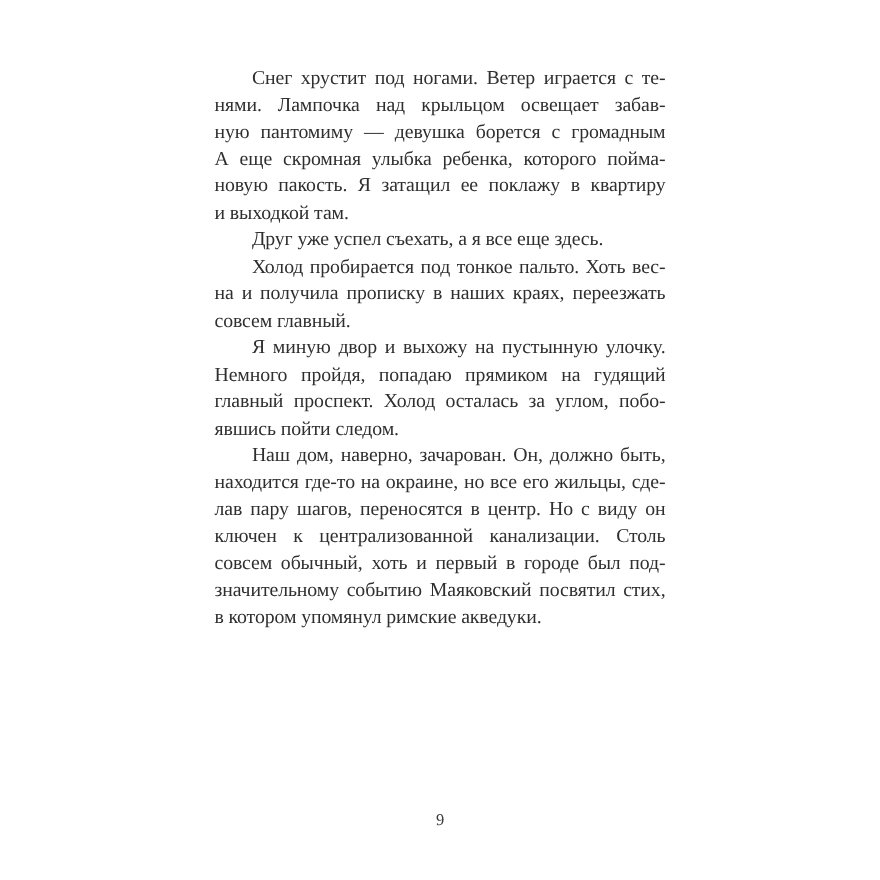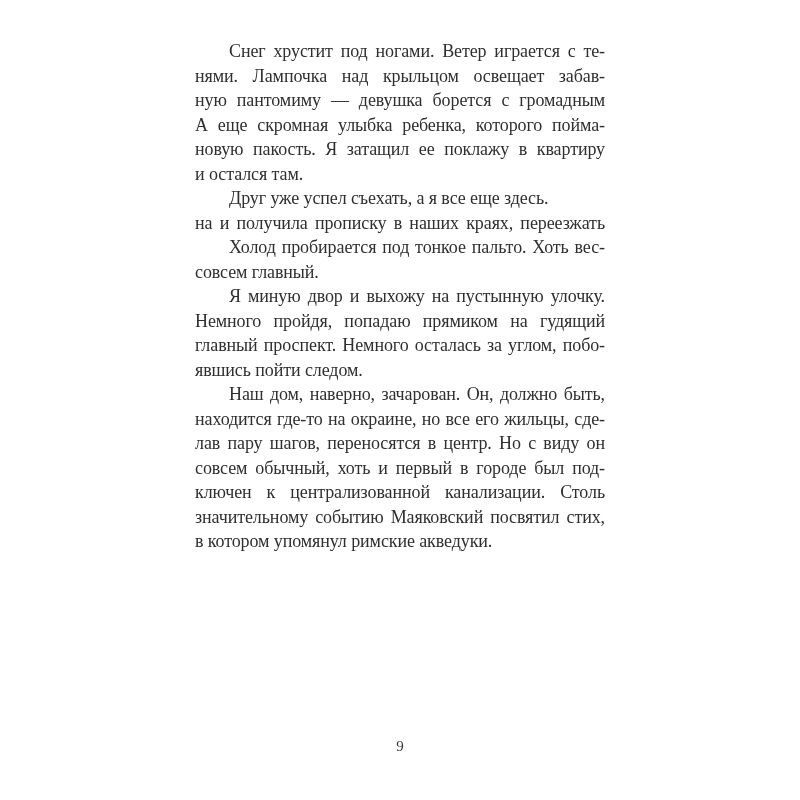--- a/index.html
+++ b/index.html
@@ -12,21 +12,21 @@
     width: 800px;
     height: 800px;
     background: #ffffff;
     font-family: "Liberation Serif", "DejaVu Serif", serif;
     color: #2f2f2f;
     overflow: hidden;
   }
   .text-block {
     position: absolute;
     left: 195px;
-    top: 39px;
+    top: 58px;
     width: 410px;
   }
   .para {
     margin: 0;
     padding: 0;
   }
   .line {
     font-size: 18px;
     line-height: 24.5px;
     letter-spacing: -0.1px;
@@ -55,46 +55,46 @@
 
 <div class="page">
   <div class="text-block">
 
     <div class="para">
       <div class="line pfirst">Снег хрустит под ногами. Ветер играется с те-</div>
       <div class="line">нями. Лампочка над крыльцом освещает забав-</div>
       <div class="line">ную пантомиму — девушка борется с громадным</div>
       <div class="line">А еще скромная улыбка ребенка, которого пойма-</div>
       <div class="line">новую пакость. Я затащил ее поклажу в квартиру</div>
-      <div class="line plast">и остался там.</div>
+      <div class="line plast">и выходкой там.</div>
     </div>
 
     <div class="para">
       <div class="line pfirst plast">Друг уже успел съехать, а я все еще здесь.</div>
     </div>
 
     <div class="para">
+      <div class="line pfirst">Холод пробирается под тонкое пальто. Хоть вес-</div>
       <div class="line">на и получила прописку в наших краях, переезжать</div>
-      <div class="line pfirst">Холод пробирается под тонкое пальто. Хоть вес-</div>
       <div class="line plast">совсем главный.</div>
     </div>
 
     <div class="para">
       <div class="line pfirst">Я миную двор и выхожу на пустынную улочку.</div>
       <div class="line">Немного пройдя, попадаю прямиком на гудящий</div>
-      <div class="line">главный проспект. Немного осталась за углом, побо-</div>
+      <div class="line">главный проспект. Холод осталась за углом, побо-</div>
       <div class="line plast">явшись пойти следом.</div>
     </div>
 
     <div class="para">
       <div class="line pfirst">Наш дом, наверно, зачарован. Он, должно быть,</div>
       <div class="line">находится где-то на окраине, но все его жильцы, сде-</div>
       <div class="line">лав пару шагов, переносятся в центр. Но с виду он</div>
+      <div class="line">ключен к централизованной канализации. Столь</div>
       <div class="line">совсем обычный, хоть и первый в городе был под-</div>
-      <div class="line">ключен к централизованной канализации. Столь</div>
       <div class="line">значительному событию Маяковский посвятил стих,</div>
       <div class="line plast">в котором упомянул римские акведуки.</div>
     </div>
 
 
   </div>
 
   <div class="page-number">9</div>
 </div>
 

